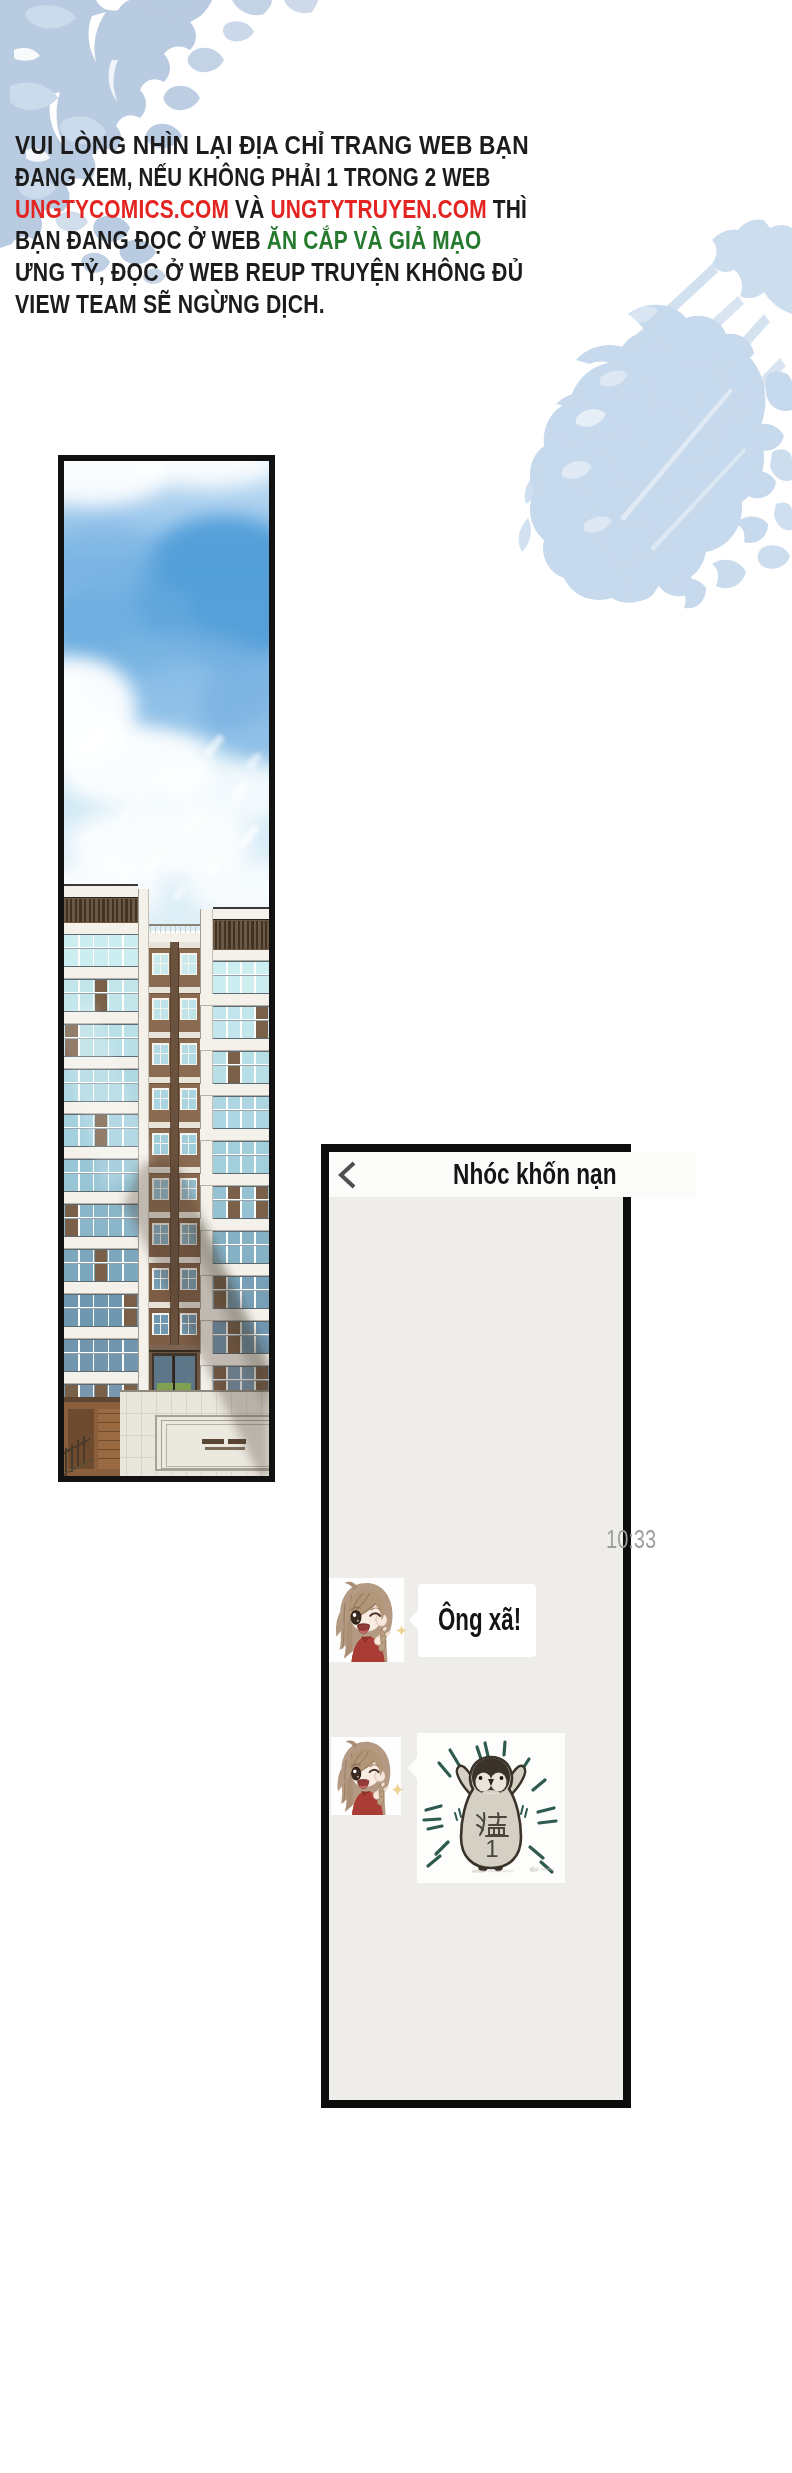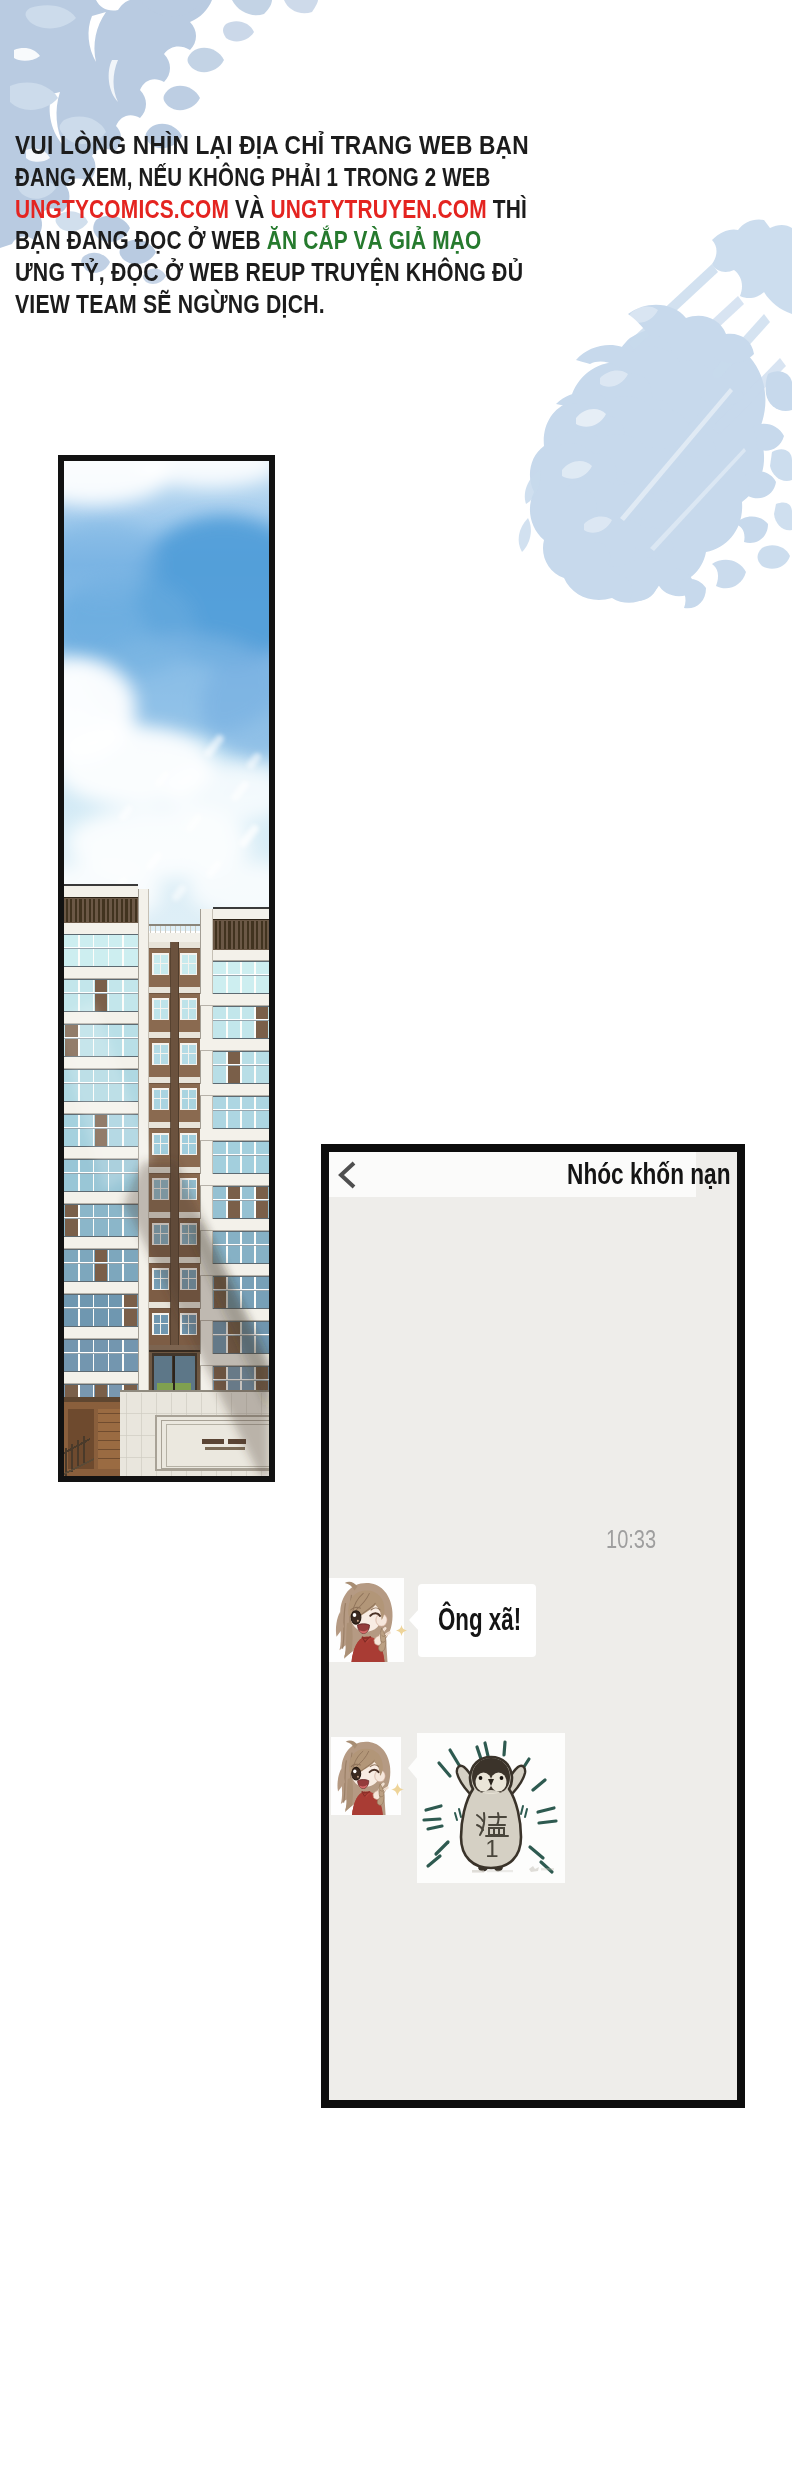--- a/index.html
+++ b/index.html
@@ -3,21 +3,21 @@
 
 html,body{margin:0;padding:0;background:#fff;}
 #page{position:relative;width:792px;height:2473px;background:#ffffff;overflow:hidden;
   font-family:"Liberation Sans",sans-serif;padding-left:10px;}
 .warn{position:absolute;left:15px;top:130px;font-weight:bold;font-size:25px;line-height:31.8px;
   color:#1c1c1c;letter-spacing:0.2px;white-space:nowrap;}
 .warn .ln{display:block;transform-origin:left center;}
 .red{color:#e42420;}
 .grn{color:#267a2e;}
 .panel{position:absolute;border:6px solid #121212;background:#fff;}
-.chat{position:absolute;left:321px;top:1144px;width:424px;height:964px;border:8px solid #0d0d0d;
+.chat{position:absolute;left:321px;top:1144px;width:310px;height:964px;border:8px solid #0d0d0d;
   background:#eeedea;box-sizing:border-box;}
 .chathead{position:absolute;left:0;top:0;width:367px;height:45px;background:#fbfbfa;}
 .chattitle{position:absolute;right:7px;top:6px;font-weight:bold;font-size:29px;color:#141414;
   transform:scaleX(0.78);transform-origin:right center;white-space:nowrap;}
 .card{position:absolute;left:83px;top:71px;width:284px;height:261px;background:#fcfcfb;
   border-radius:10px 0 0 10px;box-shadow:0 1px 3px rgba(0,0,0,0.07);}
 .bub{position:absolute;background:#fff;border-radius:4px;}
 
 </style></head><body>
 <div id="page">

